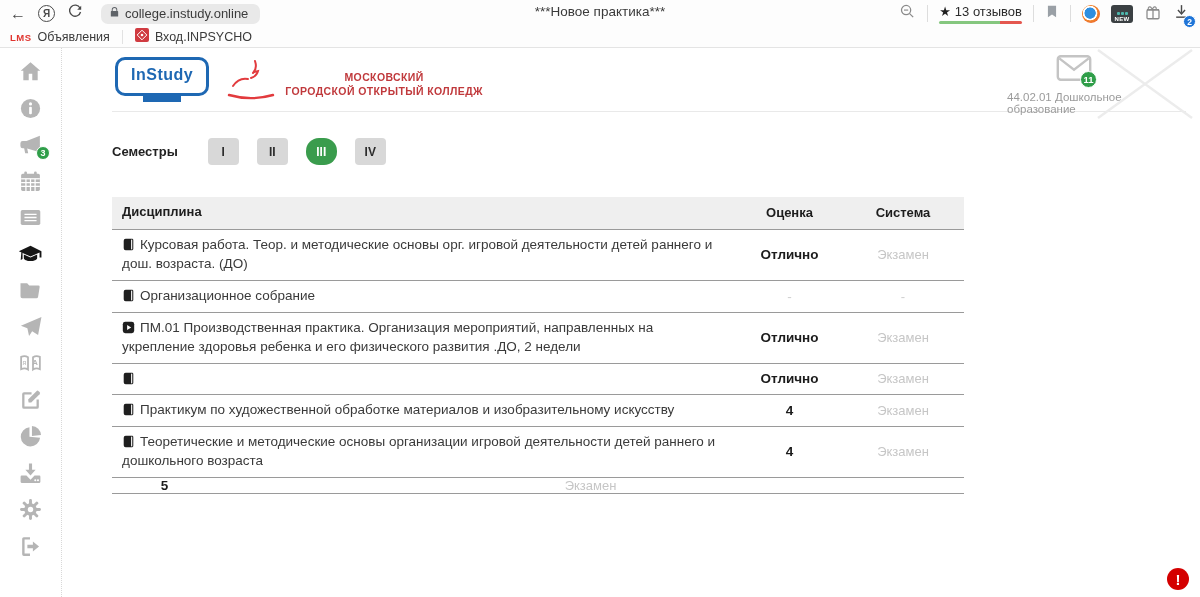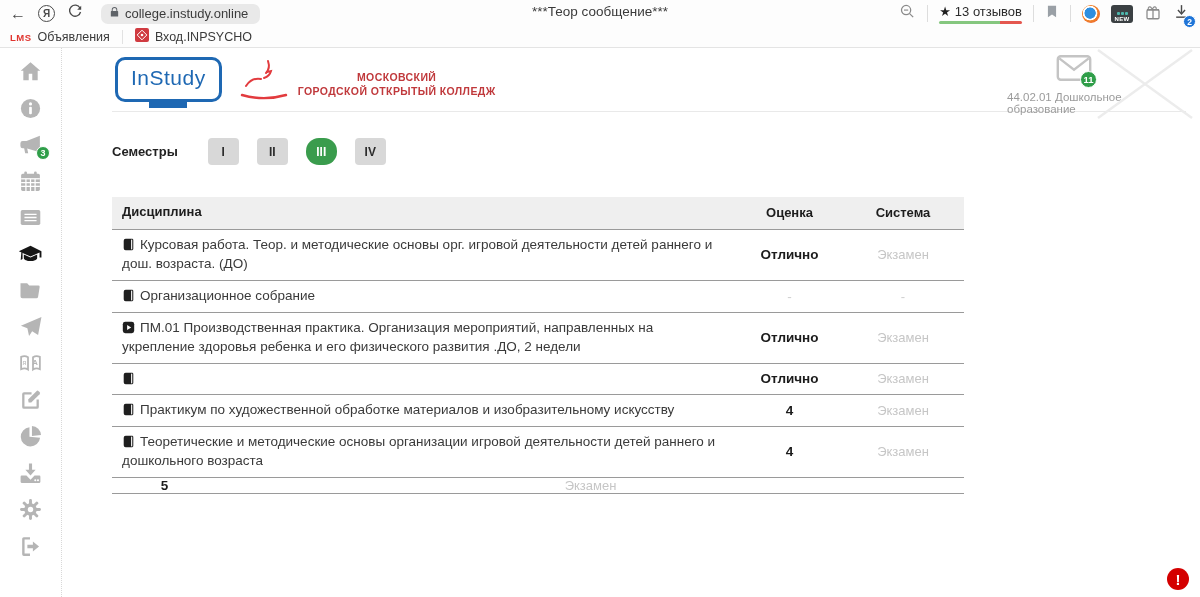--- a/index.html
+++ b/index.html
@@ -44,21 +44,21 @@
   .side-icon svg { width:100%; height:100%; }
   .badge-green { position:absolute; right:-7px; bottom:-3px; background:#2f9e49; color:#fff; border-radius:50%;
       min-width:14px; height:14px; font-size:9px; font-weight:bold; display:flex; align-items:center; justify-content:center; border:1px solid #fff; }
 
   .main { position:absolute; left:62px; top:0; right:0; bottom:0; }
 
   .header { position:relative; height:64px; margin:0 14px 0 50px; border-bottom:1px solid #e9e9e9; }
   .logo-group { position:absolute; left:3px; top:9px; display:flex; align-items:flex-start; gap:16px; }
   .instudy-box { border:3px solid #1e68b3; border-radius:10px; padding:6px 13px 9px; position:relative; }
   .instudy-box:after { content:""; position:absolute; left:50%; transform:translateX(-50%); bottom:-9px; width:38px; height:6px; background:#1e68b3; }
-  .instudy-text { color:#1e68b3; font-weight:normal; font-size:21px; letter-spacing:.5px; }
+  .instudy-text { color:#1e68b3; font-weight:bold; font-size:16px; letter-spacing:.5px; }
   .college { display:flex; align-items:center; gap:8px; margin-top:2px; }
   .college-text { color:#c0393c; font-size:10.5px; font-weight:bold; line-height:1.35; letter-spacing:.4px; text-align:center; }
   .mail-wrap { position:absolute; left:923px; top:6px; cursor:pointer;margin-left:21px; }
   .mail-wrap .badge-green { right:-5px; bottom:-2px; min-width:17px; height:17px; font-size:9.5px; }
   .program { position:absolute; left:895px; top:43px; font-size:11.5px; color:#9b9b9b; }
   .close-x { position:absolute; right:-14px; top:-2px; width:110px; height:76px; cursor:pointer; }
 
   .semesters { display:flex; align-items:center; margin:26px 0 0 50px; }
   .sem-label { font-weight:bold; font-size:13px; color:#222; margin-right:30px; }
   .sem-btns { display:flex; gap:18px; }
@@ -93,21 +93,21 @@
     </span>
     <div class="url-pill">
       <span>
         <svg width="11" height="12" viewBox="0 0 24 24">
             <path fill="#5f6368" d="M6 10V7a6 6 0 0 1 12 0v3h1a1 1 0 0 1 1 1v10a1 1 0 0 1-1 1H5a1 1 0 0 1-1-1V11a1 1 0 0 1 1-1zm2 0h8V7a4 4 0 0 0-8 0z"></path>
           </svg>
       </span>
       <span>college.instudy.online</span>
     </div>
   </div>
-  <div class="tab-title">***Теор сообщение***</div>
+  <div class="tab-title">***Новое практика***</div>
   <div class="tb-right">
     <span>
       <svg width="17" height="17" viewBox="0 0 24 24">
           <circle cx="10" cy="10" r="6.5" fill="none" stroke="#8a8a8a" stroke-width="1.8"></circle>
           <path d="M7 10h6" stroke="#8a8a8a" stroke-width="1.6"></path>
           <path d="M15 15l5 5" stroke="#8a8a8a" stroke-width="1.8"></path>
         </svg>
     </span>
     <span class="v-div"></span>
     <div class="reviews">

